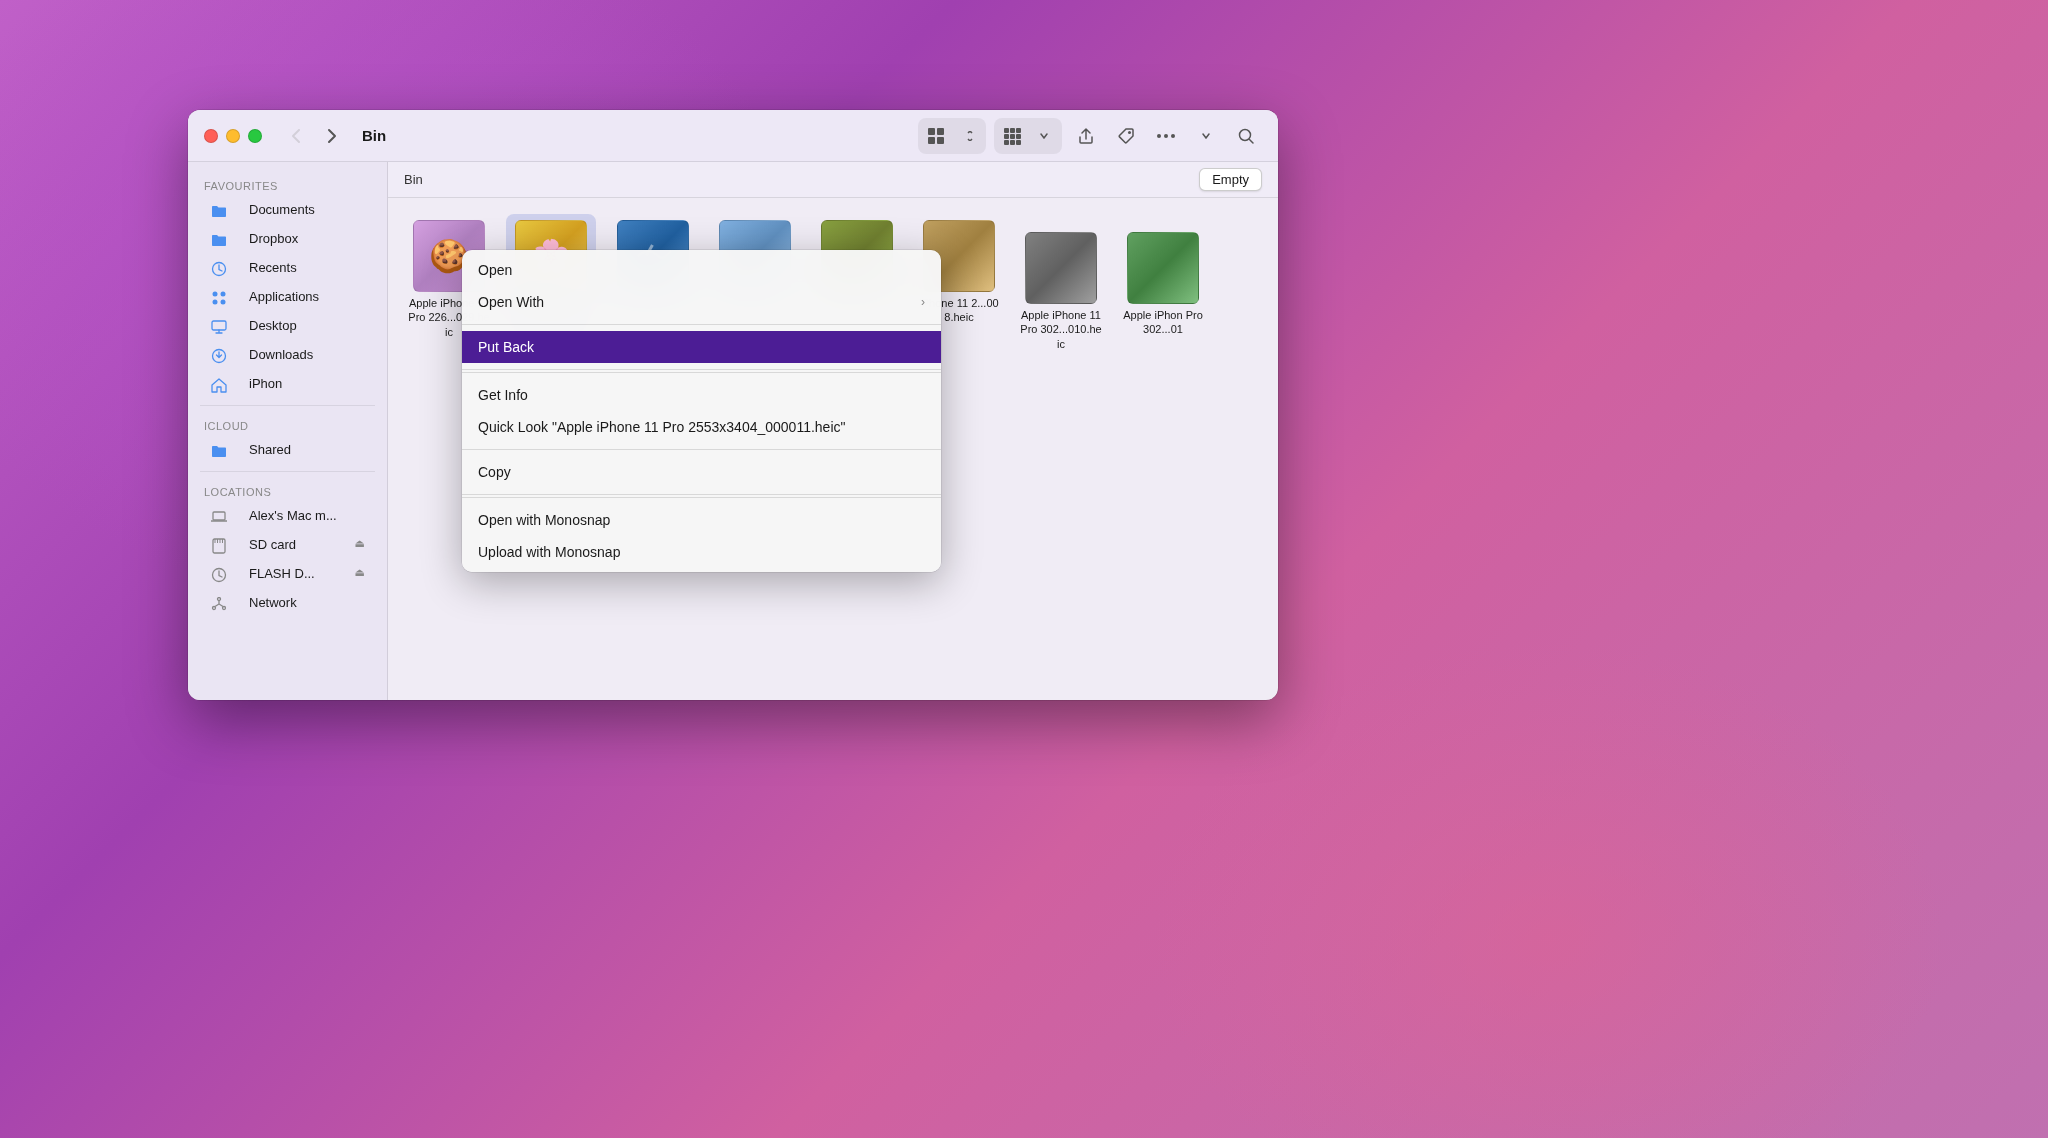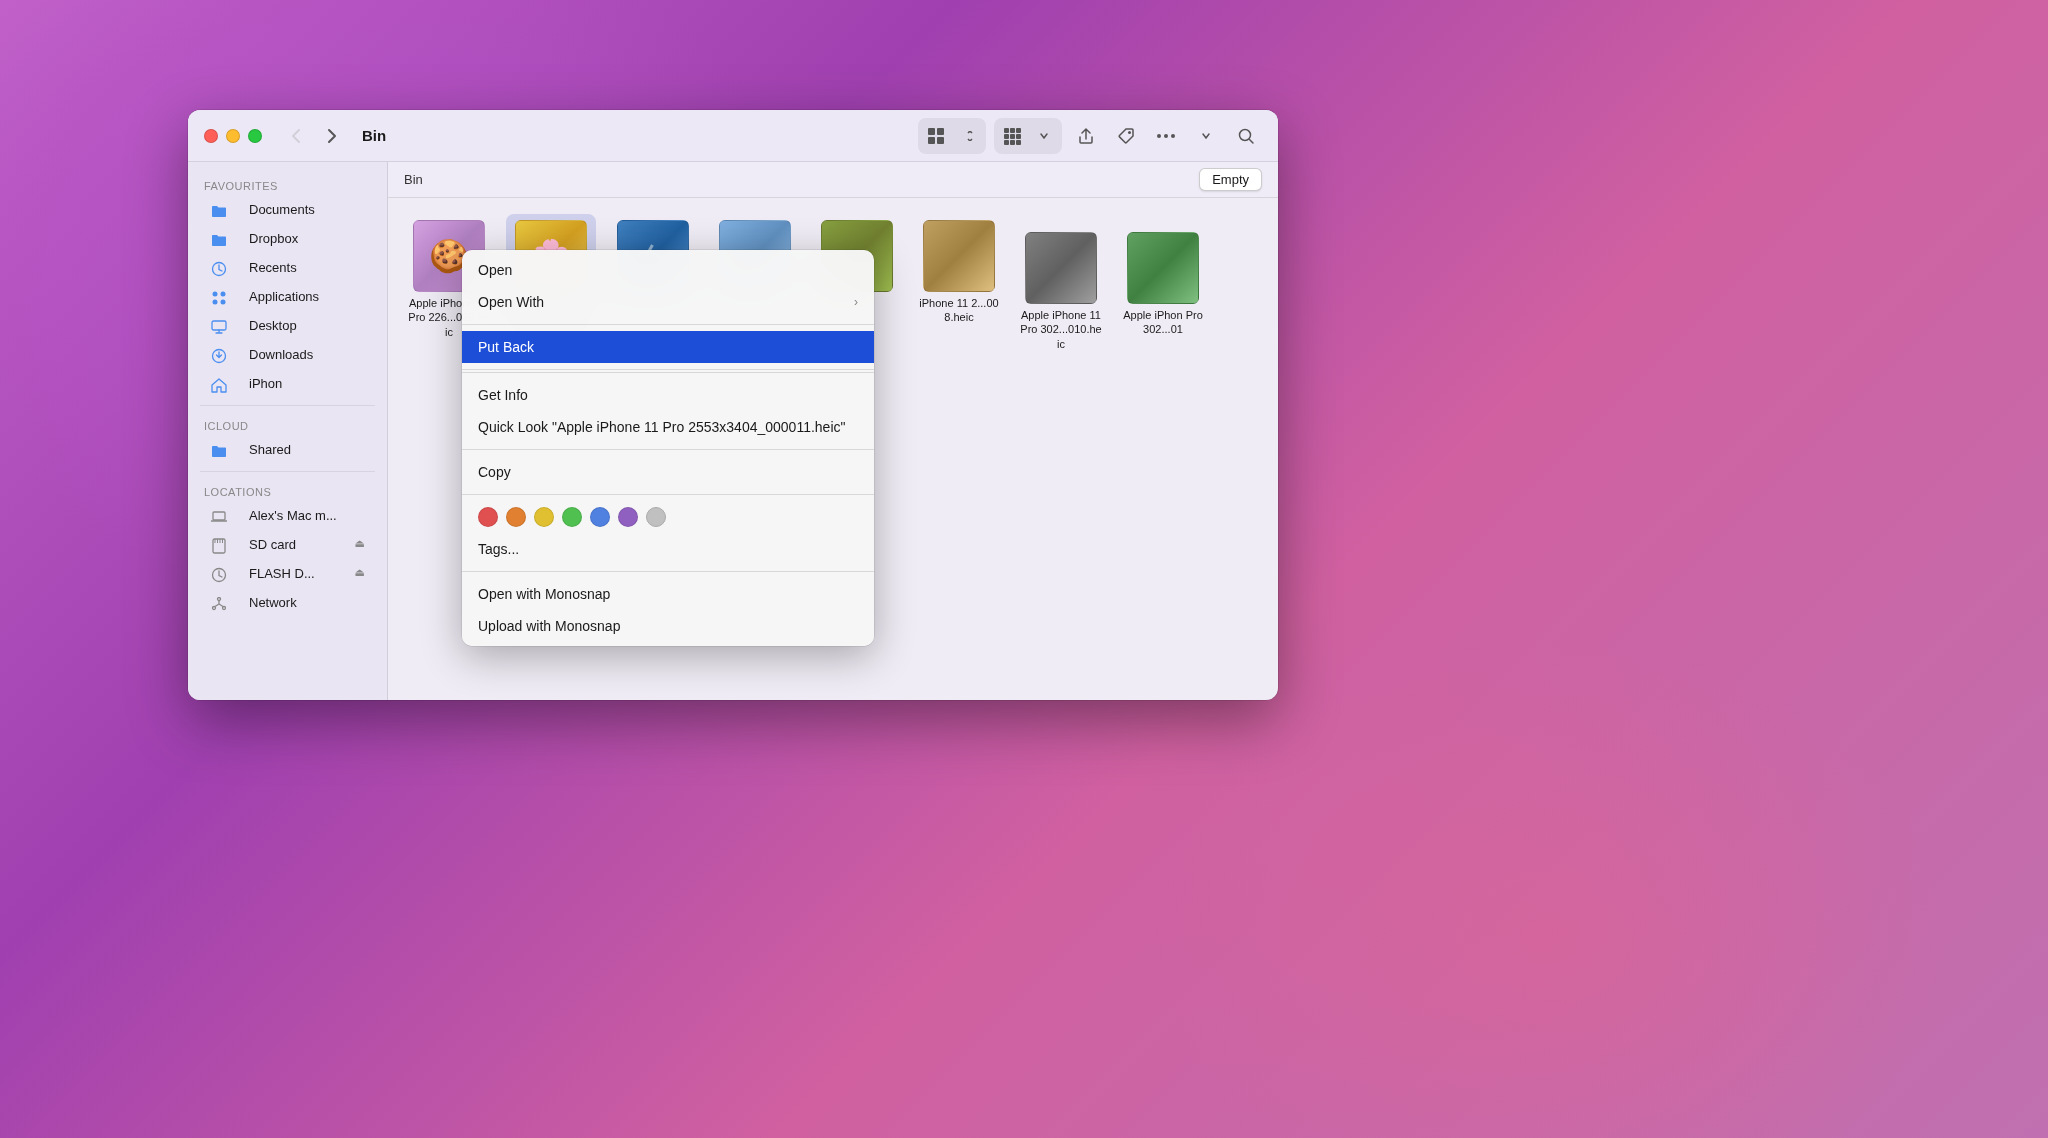--- a/index.html
+++ b/index.html
@@ -299,21 +299,21 @@
 
     .thumb-plants {
       background: linear-gradient(135deg, #60a060 0%, #408040 50%, #80c080 100%);
     }
 
     
     .context-menu {
       position: absolute;
       top: 250px;
       left: 462px;
-      width: 412px;
+      width: 479px;
       background: rgba(246,246,246,0.98);
       border-radius: 10px;
       box-shadow: 0 10px 40px rgba(0,0,0,0.3), 0 0 0 0.5px rgba(0,0,0,0.15);
       backdrop-filter: blur(20px);
       overflow: hidden;
       z-index: 100;
     }
 
     .menu-section {
       padding: 4px 0;
@@ -329,21 +329,21 @@
       display: flex;
       align-items: center;
       padding: 7px 16px;
       font-size: 14px;
       color: #1a1a1a;
       cursor: pointer;
       position: relative;
       min-height: 32px;
     }
     .menu-item.highlighted {
-      background: #1d4ed8;
+      background: #4c1d95;
       color: white;
     }
 
     .menu-item-arrow {
       margin-left: auto;
       font-size: 12px;
       color: #888;
     }
 
     .color-dots {
@@ -714,34 +714,20 @@
   <div class="menu-divider"></div>
 
   <div class="menu-section">
     <div class="menu-item">
       <span>Copy</span>
     </div>
   </div>
 
   <div class="menu-divider"></div>
 
-  <div class="menu-section">
-    <div class="color-dots">
-      <div class="color-dot" style="background:#e05050"></div>
-      <div class="color-dot" style="background:#e08030"></div>
-      <div class="color-dot" style="background:#e0c030"></div>
-      <div class="color-dot" style="background:#50c050"></div>
-      <div class="color-dot" style="background:#5080e0"></div>
-      <div class="color-dot" style="background:#9060c0"></div>
-      <div class="color-dot" style="background:#c0c0c0;border:1.5px solid #aaa;"></div>
-    </div>
-    <div class="menu-item">
-      <span>Tags...</span>
-    </div>
-  </div>
 
   <div class="menu-divider"></div>
 
   <div class="menu-section">
     <div class="menu-item">
       <span>Open with Monosnap</span>
     </div>
     <div class="menu-item">
       <span>Upload with Monosnap</span>
     </div>

